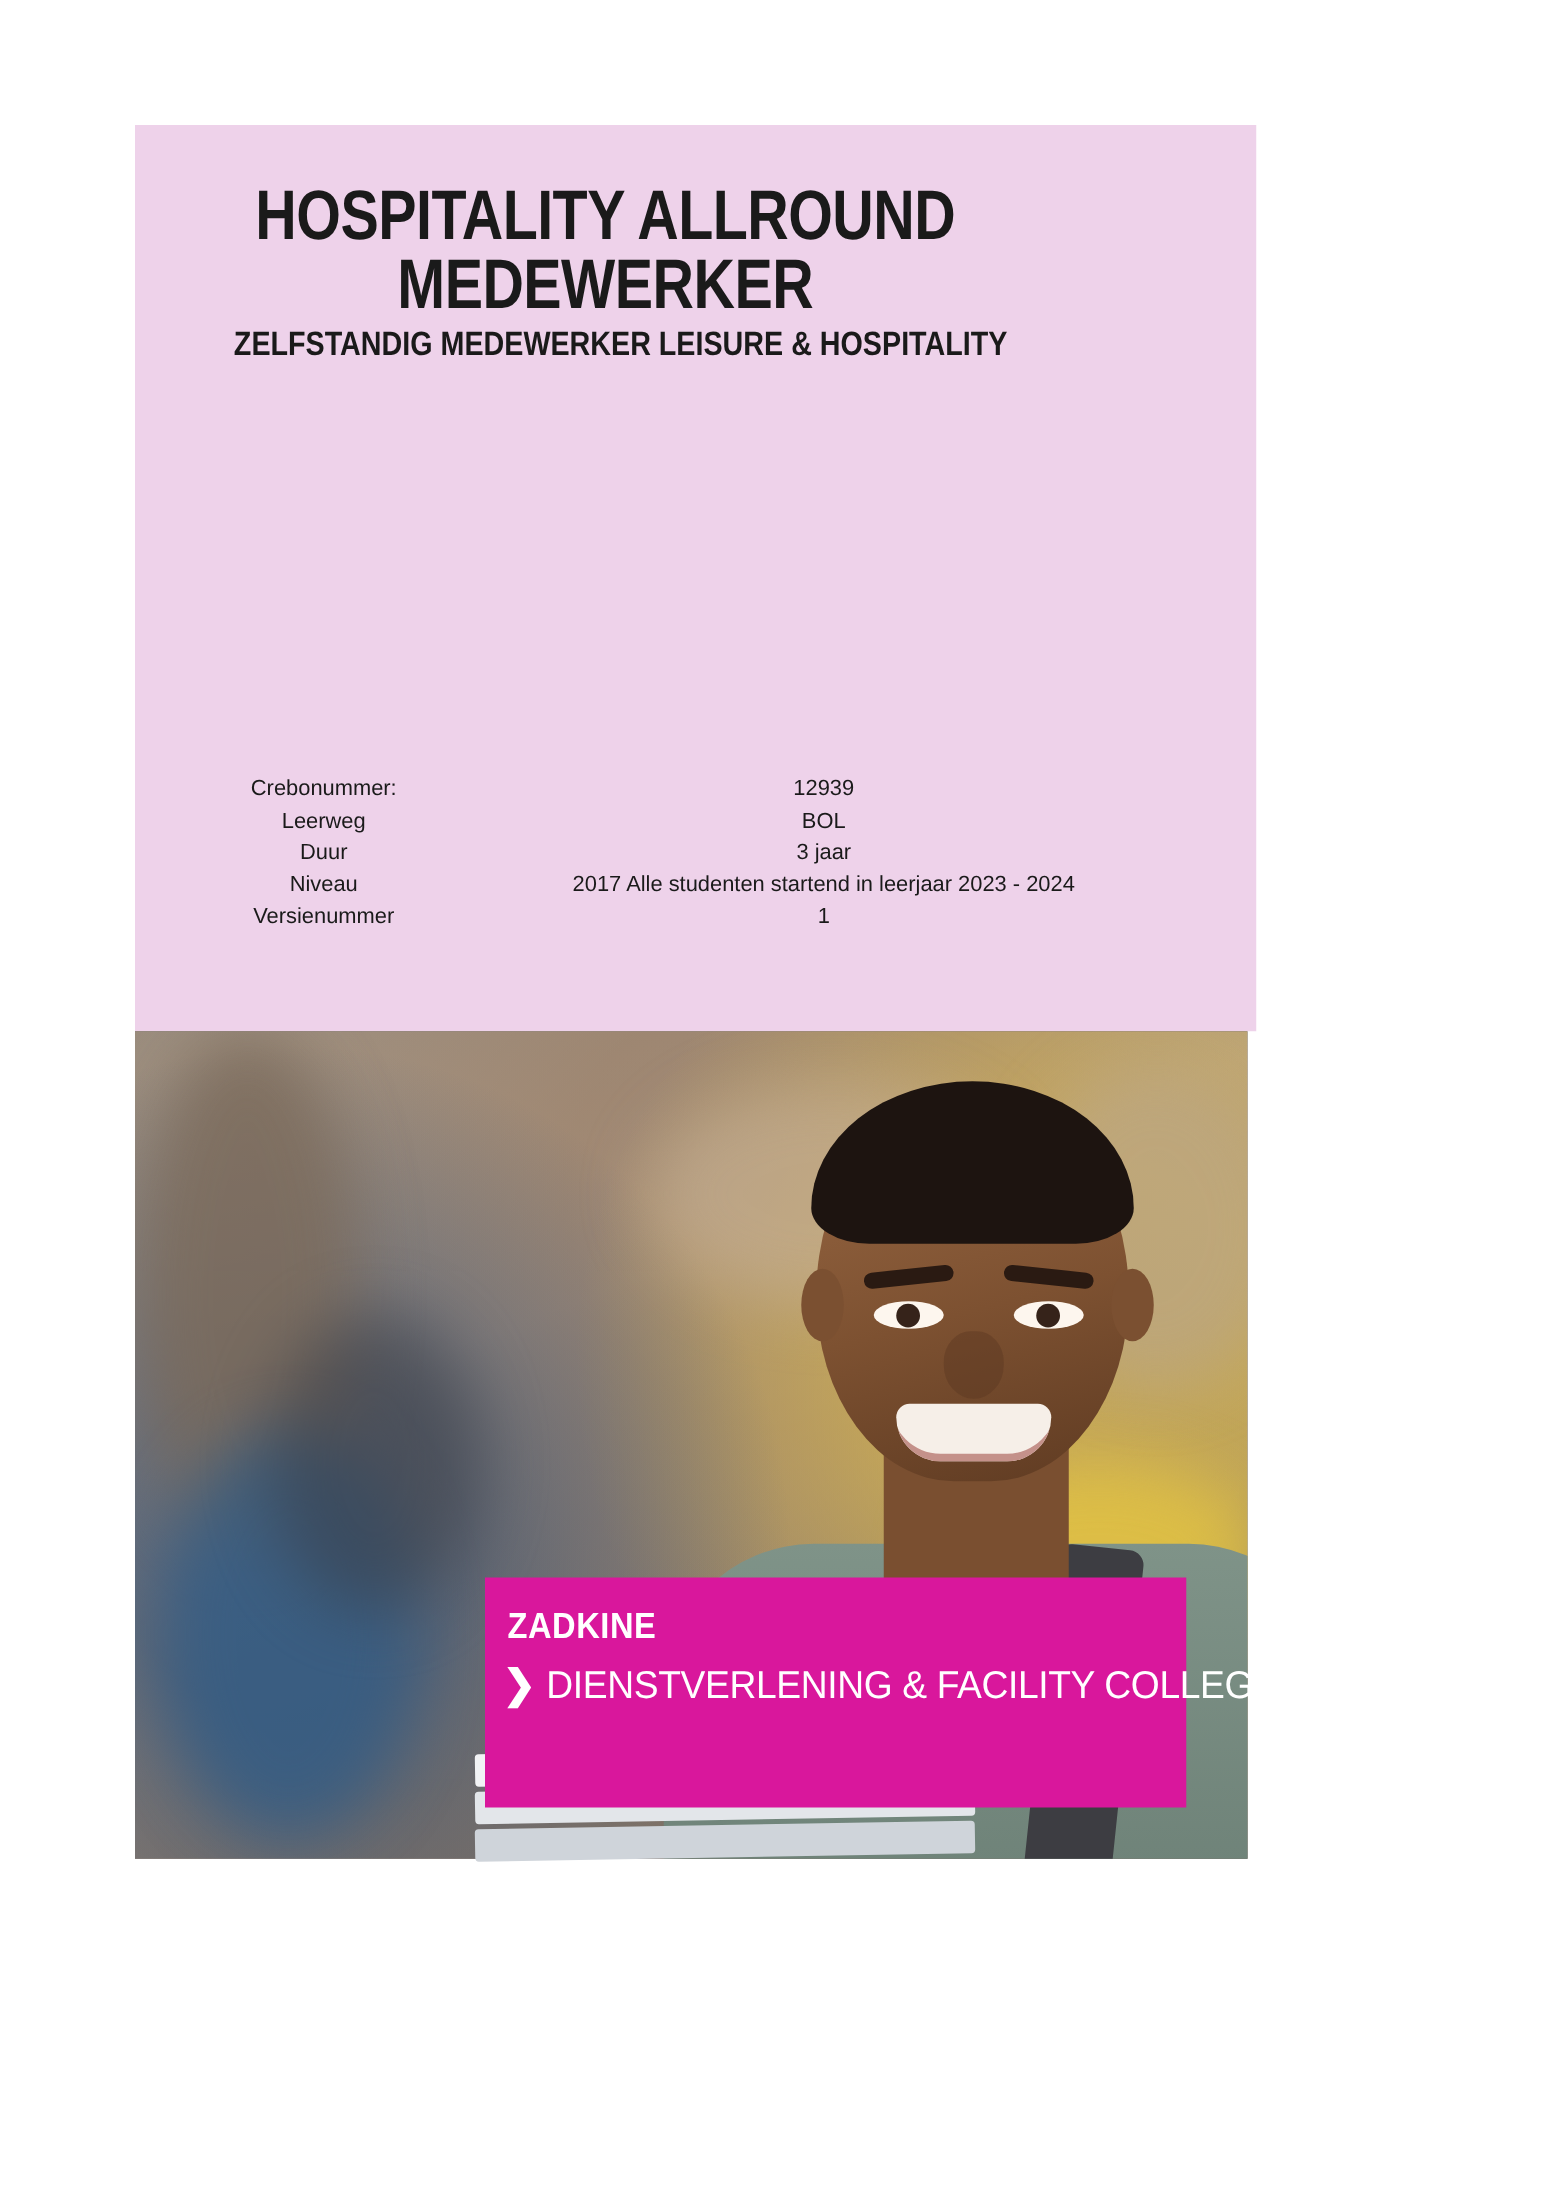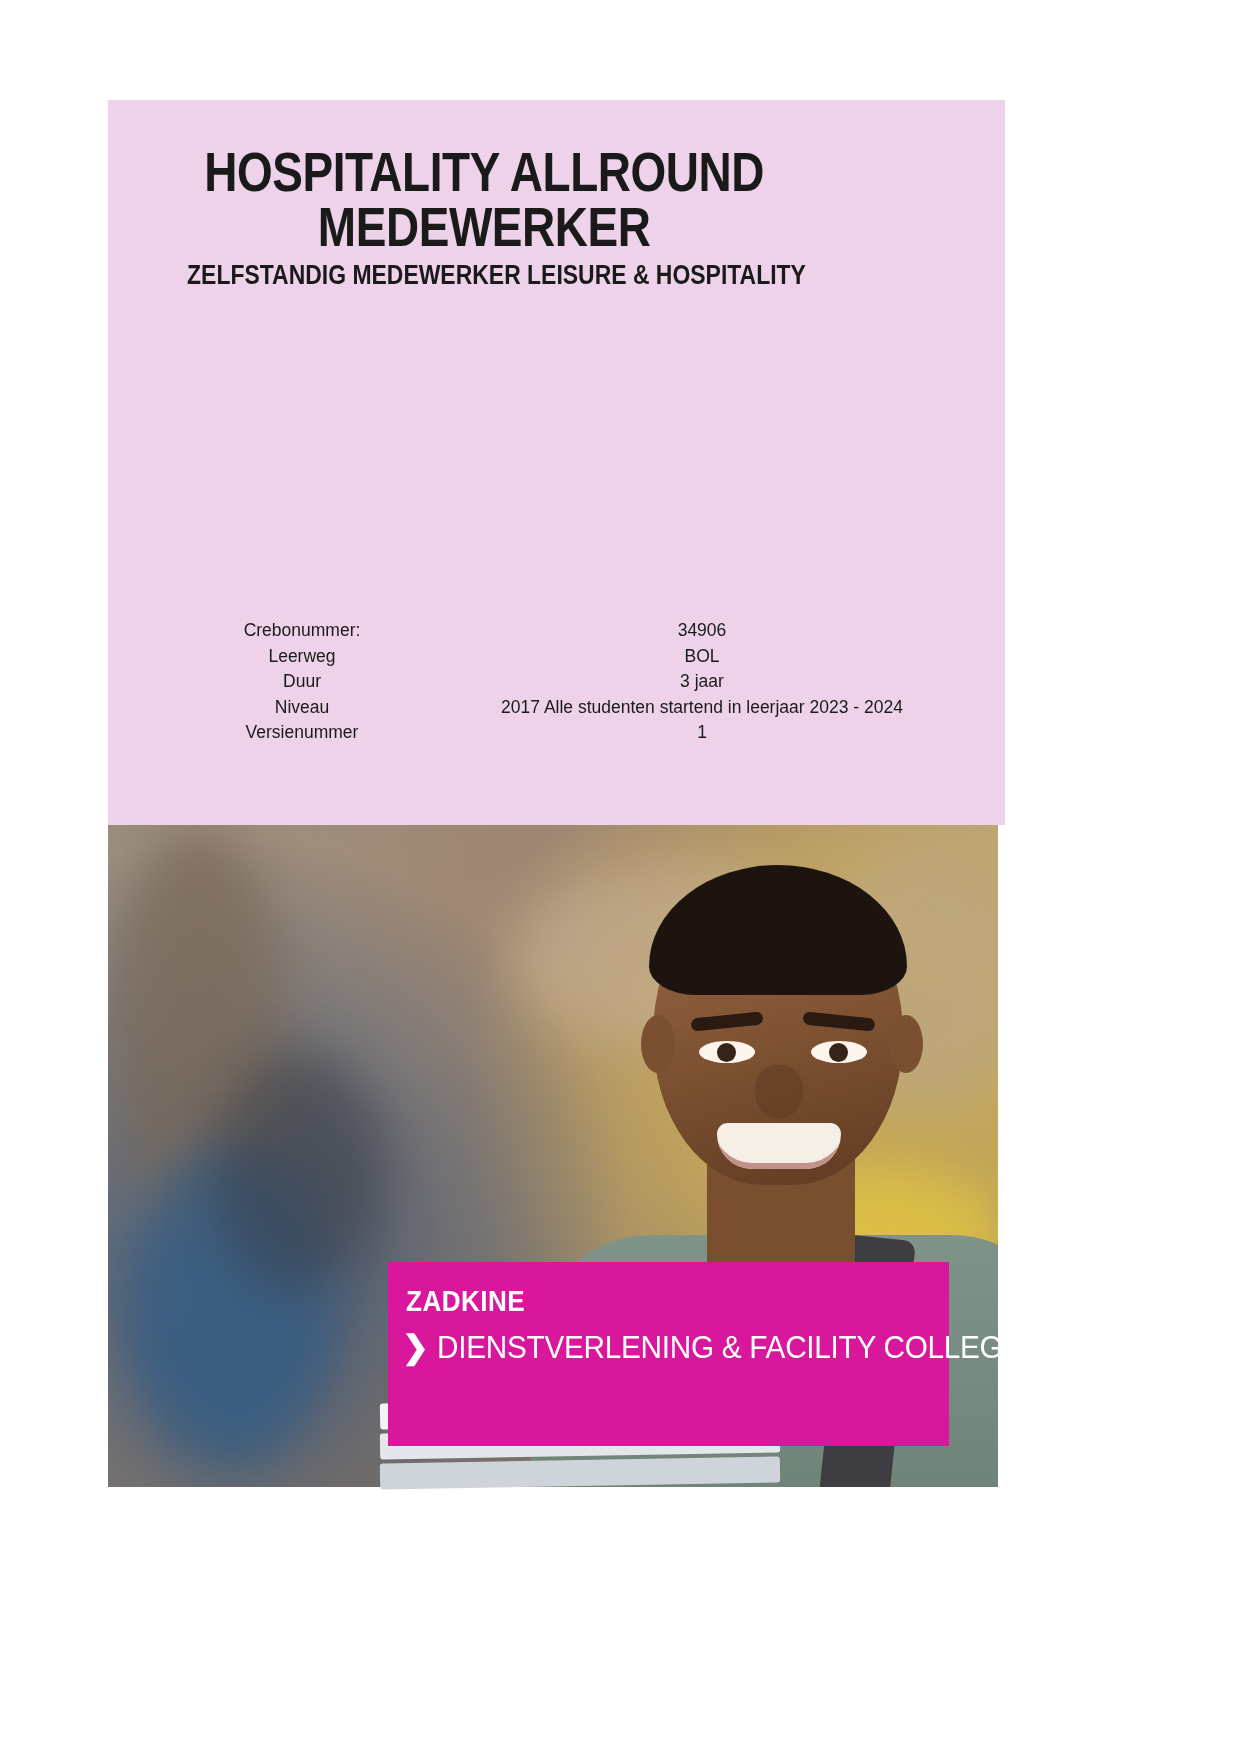--- a/index.html
+++ b/index.html
@@ -83,21 +83,20 @@
     transform-origin: left top;
     text-transform: uppercase;
   }
 
   .meta-table {
     position: absolute;
     left: 40px;
     top: 518px;
     width: 800px;
     border-collapse: collapse;
-    margin-left: 43px;
   }
   .meta-table td {
     font-family: "Liberation Sans", sans-serif;
     font-size: 17.5px;
     line-height: 25.5px;
     color: #1a1a1a;
     padding: 0;
     vertical-align: top;
     white-space: nowrap;
   }
@@ -325,21 +324,21 @@
       <div class="main-title">HOSPITALITY ALLROUND</div>
       <div class="main-title">MEDEWERKER</div>
       <div class="sub-title">ZELFSTANDIG MEDEWERKER LEISURE &amp; HOSPITALITY</div>
     </div>
 
 
     <table class="meta-table">
       <tbody>
         <tr>
           <td class="label">Crebonummer:</td>
-          <td class="value">34906</td>
+          <td class="value">12939</td>
         </tr>
         <tr>
           <td class="label">Leerweg</td>
           <td class="value">BOL</td>
         </tr>
         <tr>
           <td class="label">Duur</td>
           <td class="value">3 jaar</td>
         </tr>
         <tr>

